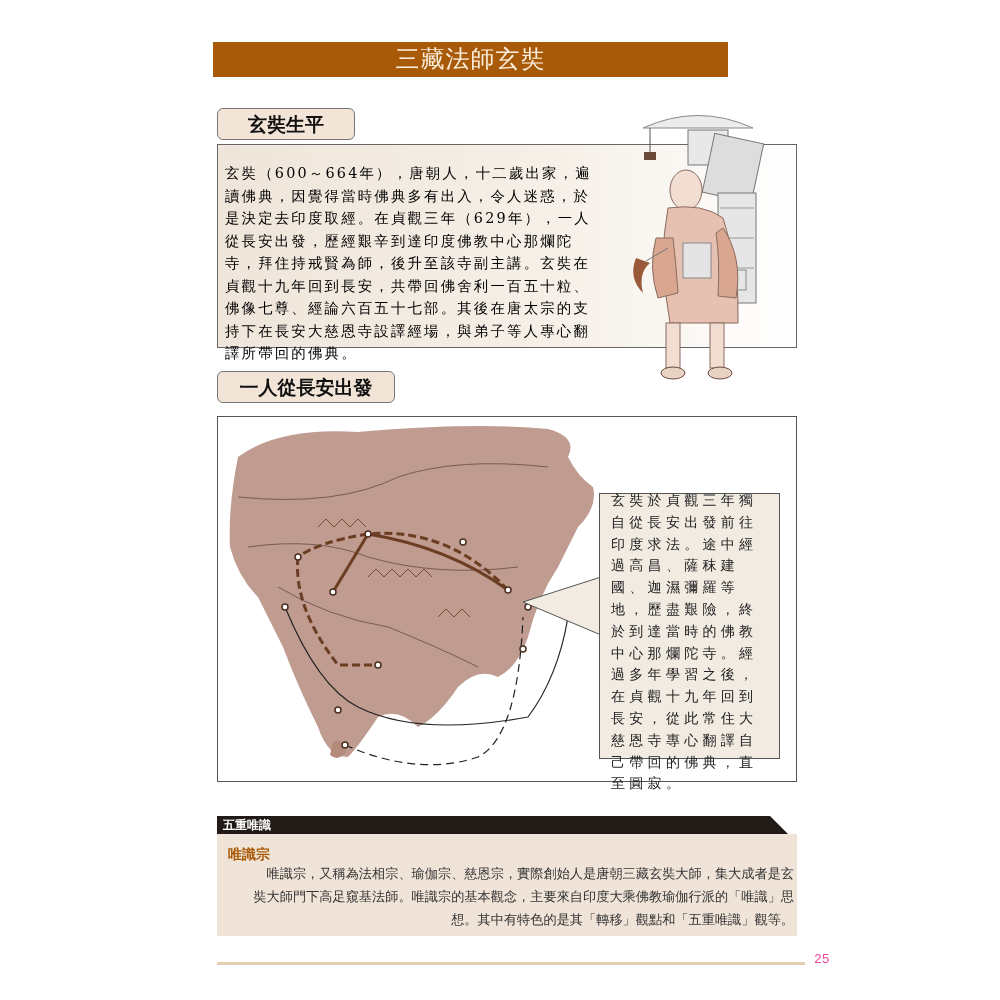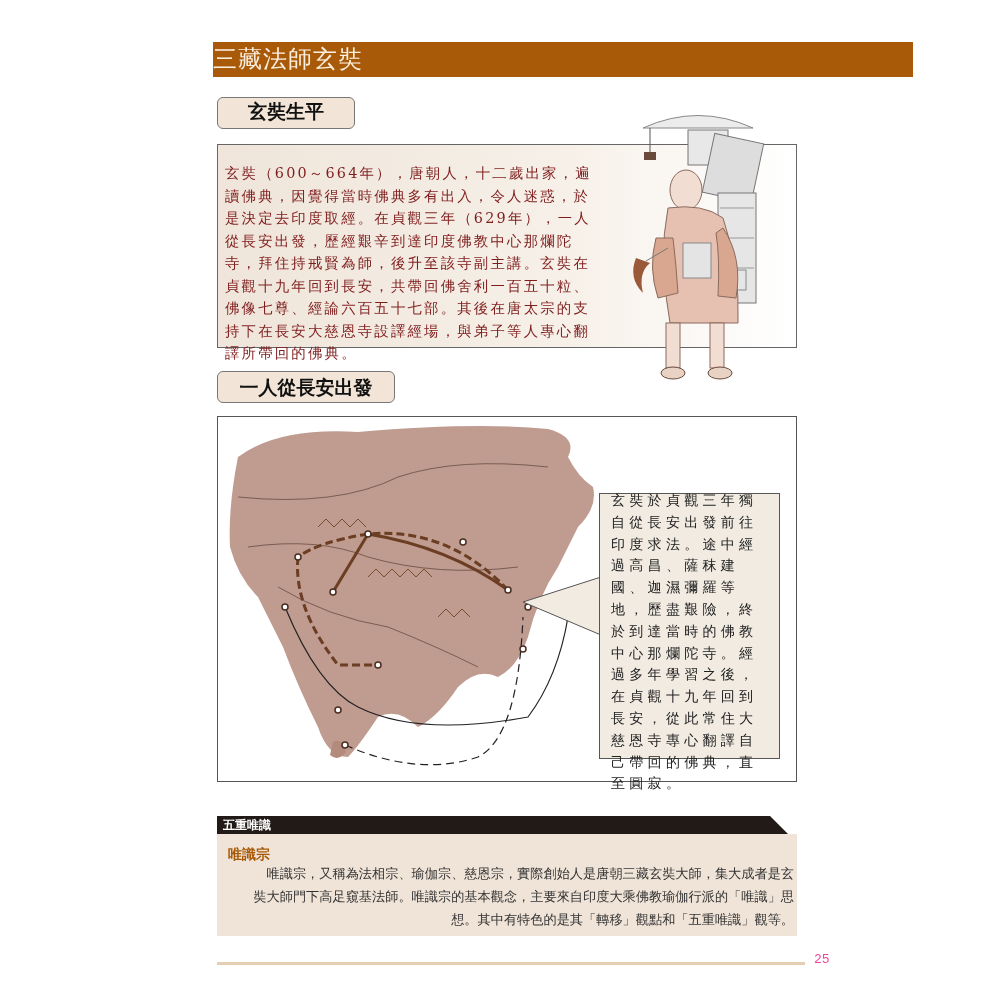--- a/index.html
+++ b/index.html
@@ -1,27 +1,27 @@
 <!DOCTYPE html>
 <html><head>
 <meta charset="utf-8">
 <style>
   html, body { margin:0; padding:0; }
   body { width:1000px; height:1000px; background:#ffffff; position:relative; overflow:hidden;
          font-family:"DejaVu Serif", serif; color:#222; }
-  .title-bar { position:absolute; left:213px; top:42px; width:700px; height:35px; background:#a85a08;
-               color:#fbeedd; font-size:24px; text-align:left; line-height:35px; letter-spacing:1px;
+  .title-bar { position:absolute; left:213px; top:42px; width:515px; height:35px; background:#a85a08;
+               color:#fbeedd; font-size:24px; text-align:center; line-height:35px; letter-spacing:1px;
                font-family:"DejaVu Serif", serif; }
   .sec-label { position:absolute; height:30px; background:#f2e4d6; border:1.5px solid #777; border-radius:6px;
                font-family:"DejaVu Sans", sans-serif; font-weight:bold; font-size:19px; color:#111;
                line-height:30px; text-align:center; }
   .bio-box { position:absolute; left:217px; top:144px; width:580px; height:204px; border:1.5px solid #666;
              background:linear-gradient(90deg,#efe5da 0%, #f6f0e8 60%, #ffffff 100%); box-sizing:border-box; }
   .bio-text { position:absolute; left:225px; top:162px; width:372px; font-size:14.4px; line-height:22.5px;
-              letter-spacing:2.2px; color:#7f1d1d; }
+              letter-spacing:2.2px; color:#000000; }
   .monk { position:absolute; left:628px; top:108px; width:160px; height:280px; }
   .map-box { position:absolute; left:217px; top:416px; width:580px; height:366px; border:1.5px solid #555;
              background:#fff; box-sizing:border-box; overflow:hidden; }
   .callout { position:absolute; left:599px; top:493px; width:181px; height:266px; background:#f1ebe2;
              border:1.5px solid #555; box-sizing:border-box; }
   .callout-text { position:absolute; left:611px; top:490px; width:164px; font-size:14px; line-height:21.8px;
                   letter-spacing:4.3px; color:#222; }
   .terms-head { position:absolute; left:217px; top:816px; width:540px; height:18px; background:#211a17;
                 color:#fff; font-family:"DejaVu Sans", sans-serif; font-weight:bold; font-size:12px;
                 line-height:18px; padding-left:6px; box-sizing:border-box; }
@@ -31,21 +31,21 @@
   .terms-text { position:absolute; left:228px; top:862px; width:566px; font-family:"DejaVu Sans", sans-serif;
                 font-size:13.2px; line-height:23px; color:#333; text-indent:2em;text-align:right; }
   .footer-rule { position:absolute; left:217px; top:962px; width:588px; height:3px; background:#e5cfb3; }
   .page-num { position:absolute; left:814px; top:952px; font-size:13px; color:#ec4899; font-family:Liberation Mono, monospace; }
 </style>
 </head>
 <body>
 
 <div class="title-bar">三藏法師玄奘</div>
 
-<div class="sec-label" style="left:217px; top:97px; width:136px;font-family:Liberation Mono, monospace;">玄奘生平</div>
+<div class="sec-label" style="left:217px; top:108px; width:136px;">玄奘生平</div>
 <div class="bio-box"></div>
 <div class="bio-text">玄奘（600～664年），唐朝人，十二歲出家，遍讀佛典，因覺得當時佛典多有出入，令人迷惑，於是決定去印度取經。在貞觀三年（629年），一人從長安出發，歷經艱辛到達印度佛教中心那爛陀寺，拜住持戒賢為師，後升至該寺副主講。玄奘在貞觀十九年回到長安，共帶回佛舍利一百五十粒、佛像七尊、經論六百五十七部。其後在唐太宗的支持下在長安大慈恩寺設譯經場，與弟子等人專心翻譯所帶回的佛典。</div>
 
 <svg class="monk" viewBox="0 0 160 280">
 
   <path d="M15 20 Q70 -5 125 20 Z" fill="#ececec" stroke="#888" stroke-width="1"></path>
   <line x1="22" y1="20" x2="22" y2="45" stroke="#555" stroke-width="1"></line>
   <rect x="16" y="44" width="12" height="8" fill="#6a4a3a"></rect>
 
   <rect x="60" y="22" width="40" height="35" fill="#e8e8e8" stroke="#777"></rect>

